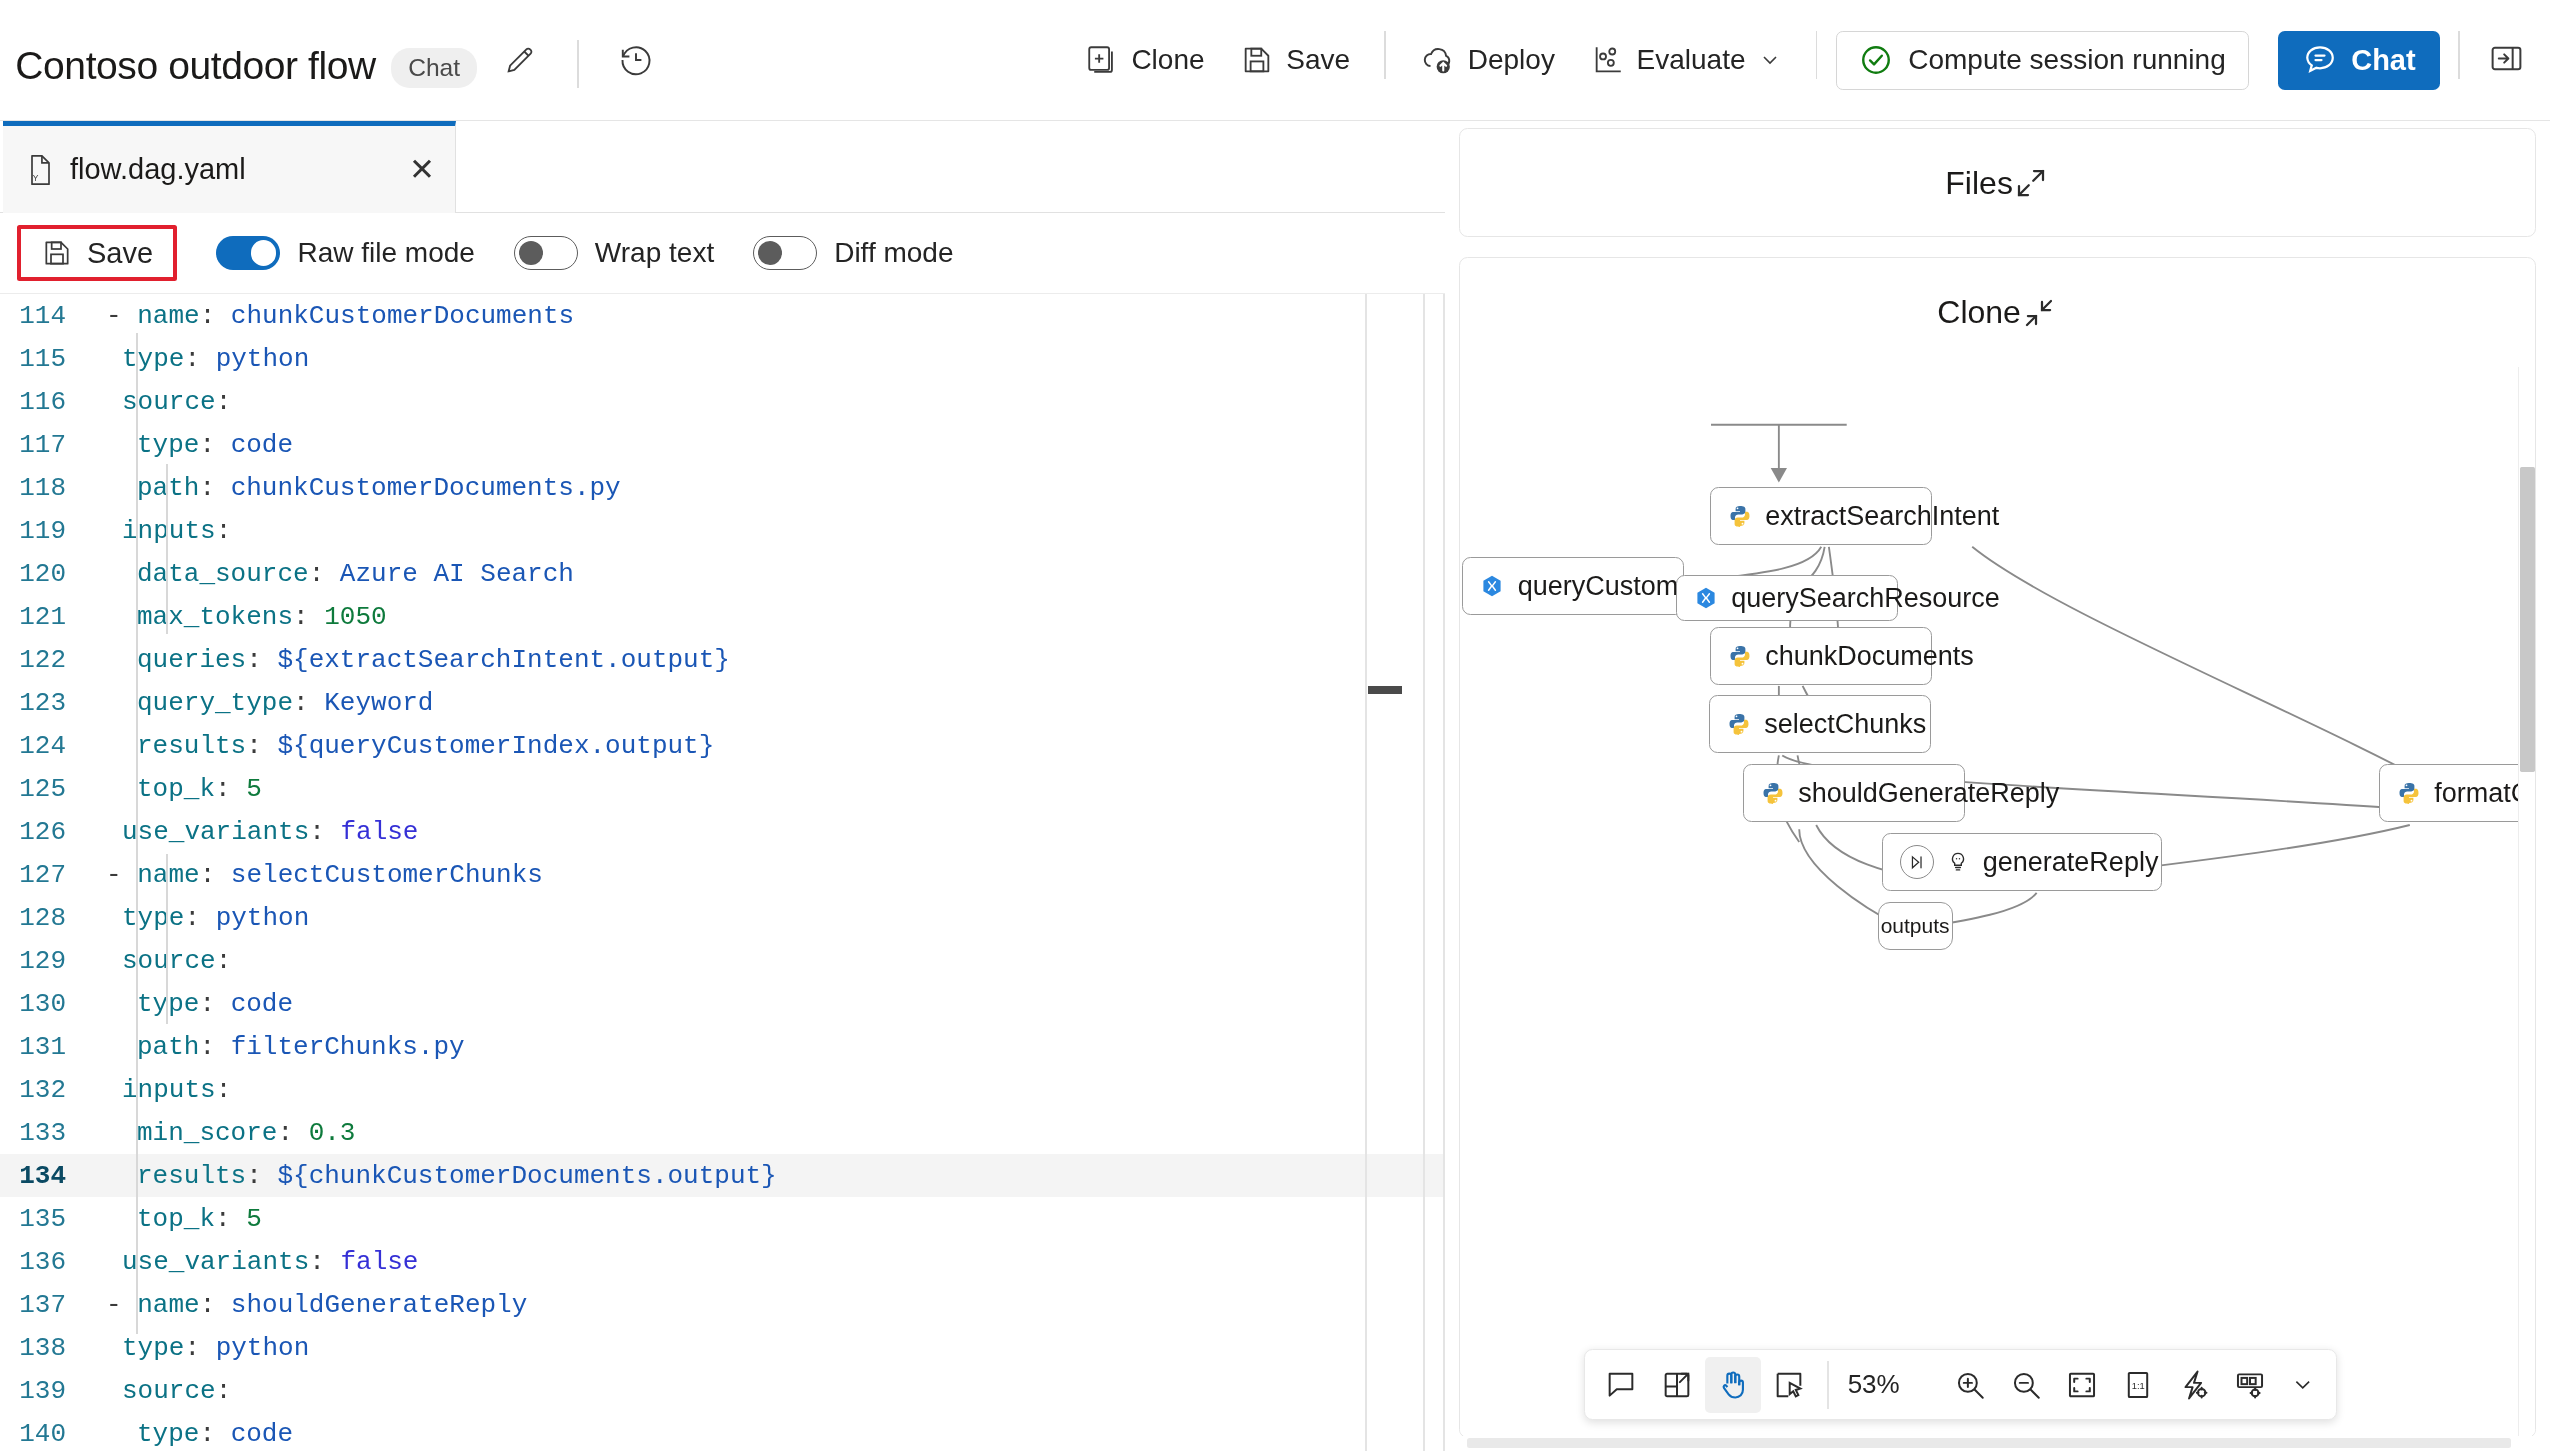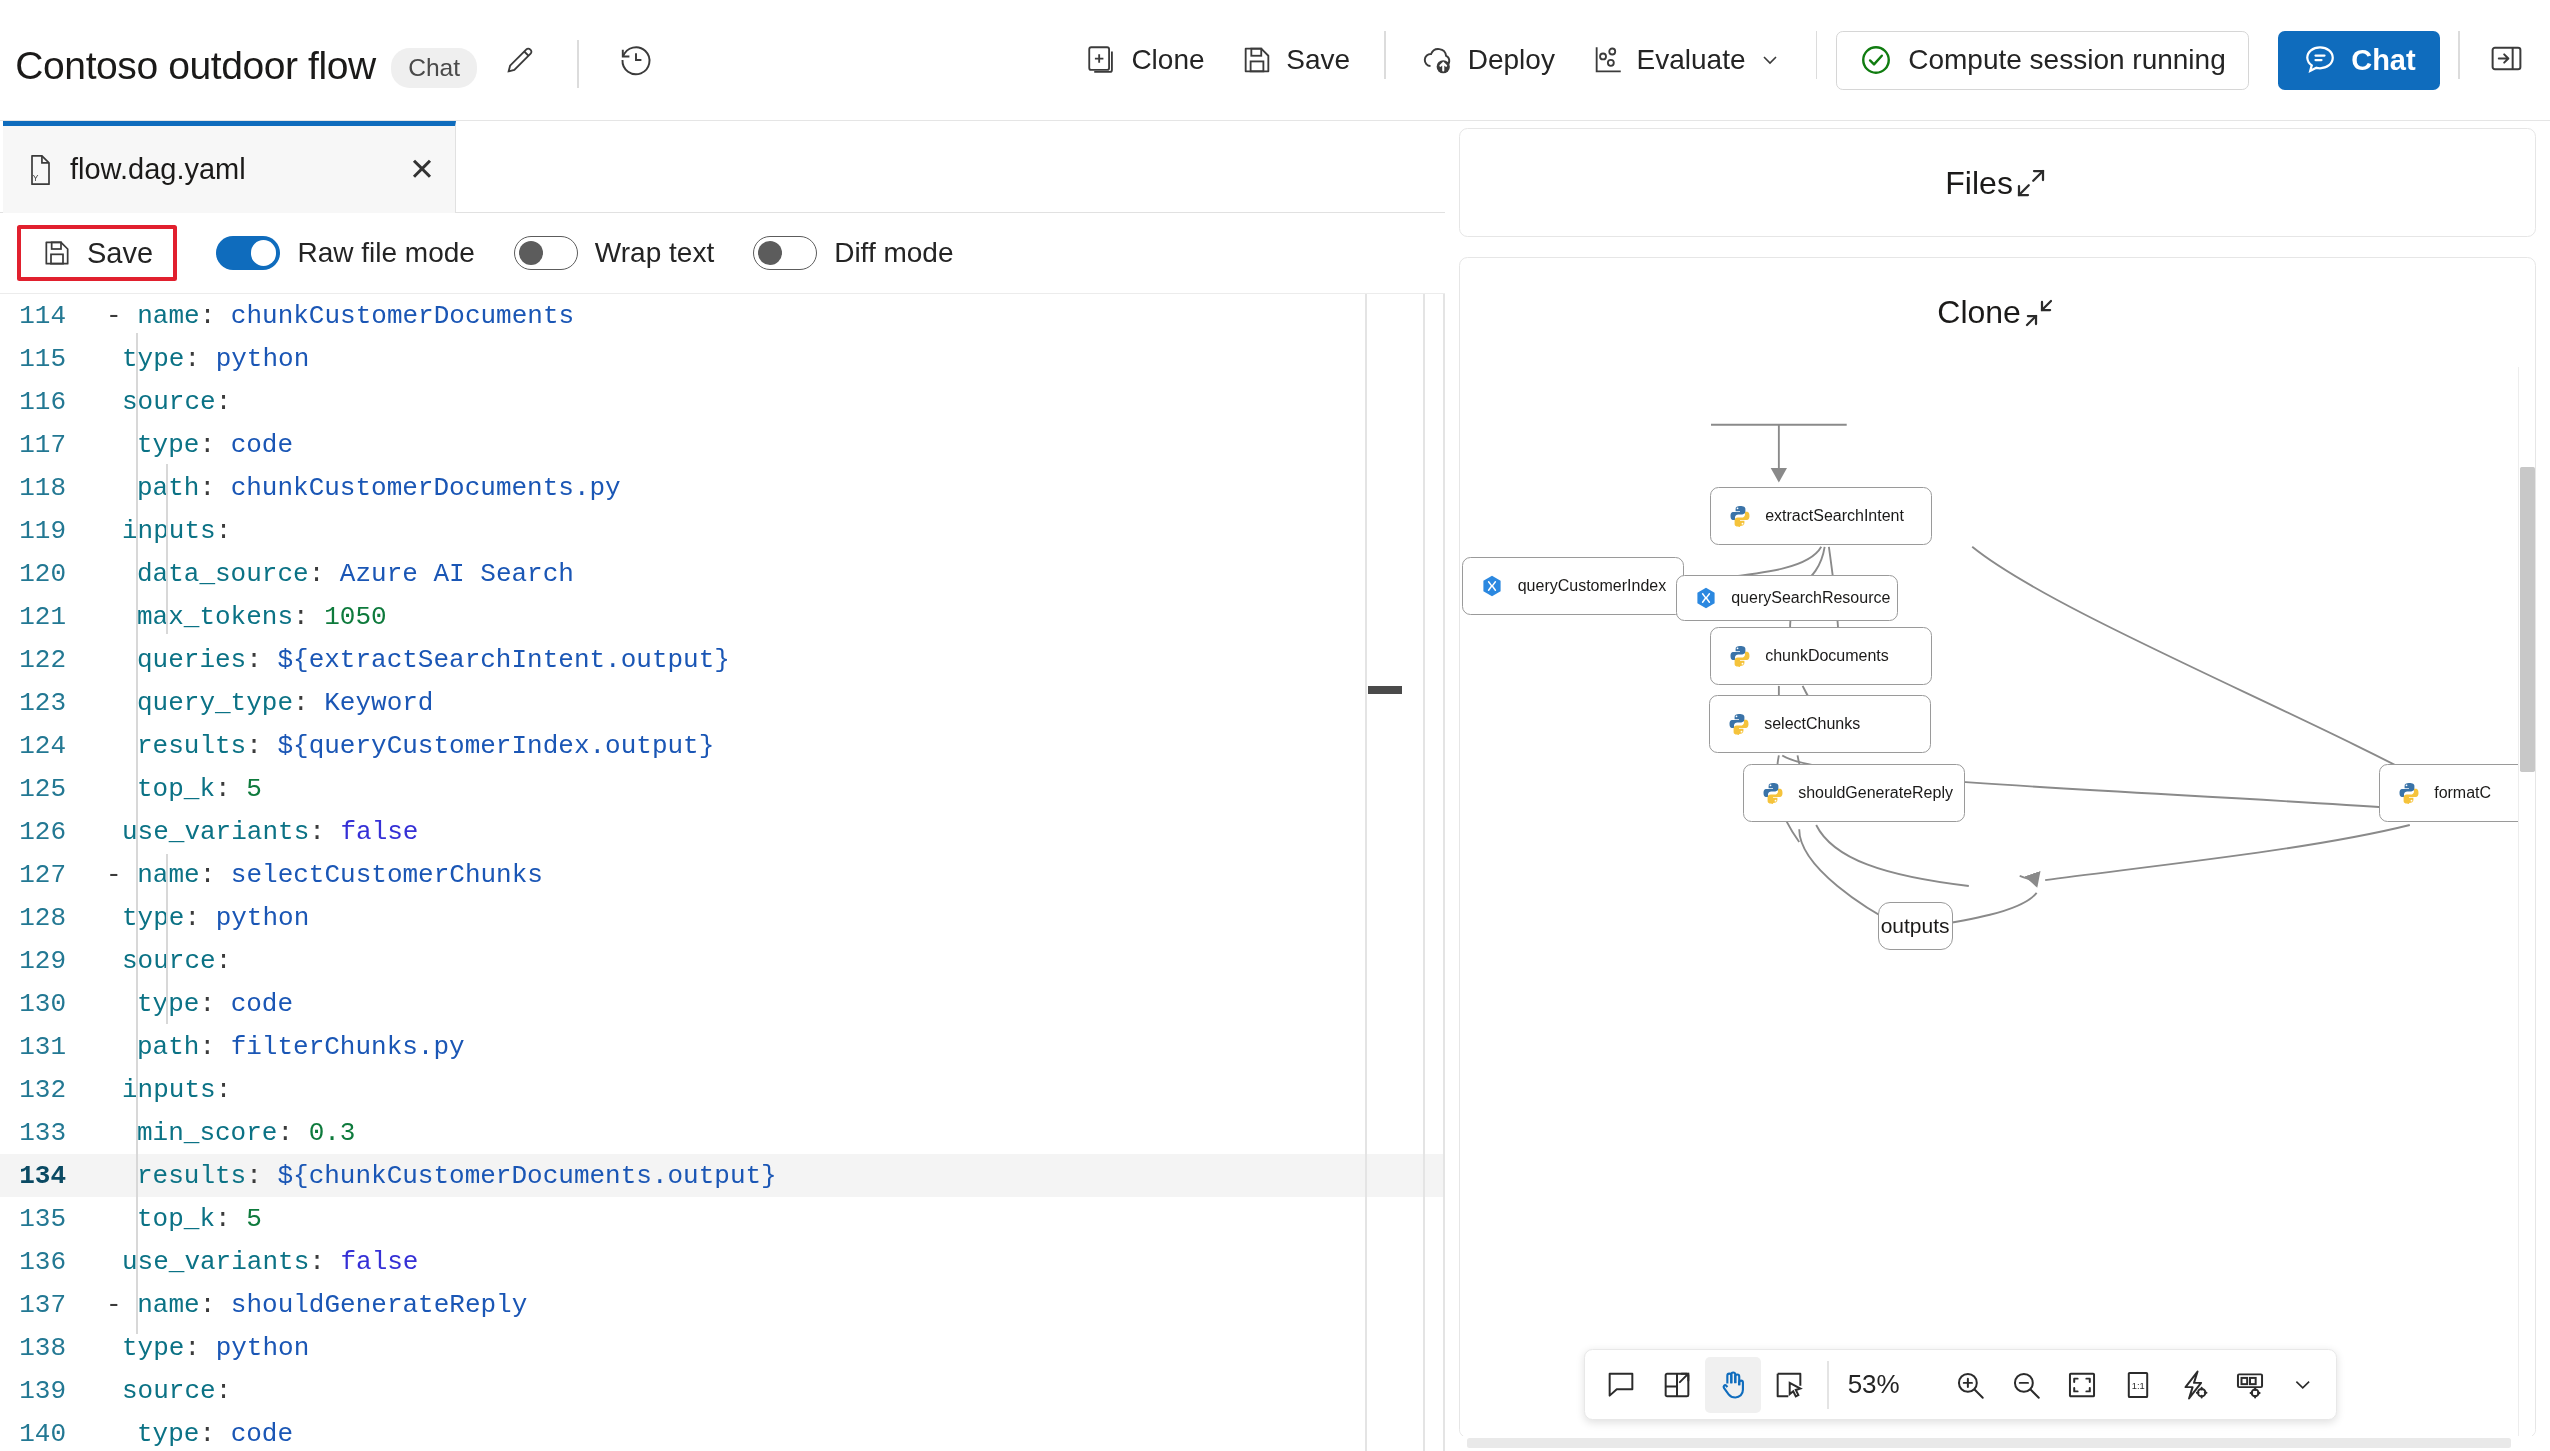--- a/index.html
+++ b/index.html
@@ -166,21 +166,21 @@
     width: 1077px; height: 1072px; overflow: hidden;
     background: #ffffff;
   }
   .gnode {
     position: absolute; background: #ffffff;
     border: 1.7px solid #9a9a9a; border-radius: 8.5px;
     display: flex; align-items: center; gap: 13.6px;
     padding: 0 17px;
     font-size: 22px; color: #1b1a19; white-space: nowrap;
   }
-  .gnode .nlabel { font-size: 16px; color: #1b1a19; }
+  .gnode .nlabel { font-size: 27px; color: #1b1a19; }
   .gnode.outputs {
     border-radius: 12px; padding: 0; justify-content: center;
   }
   .gnode.outputs .nlabel { font-size: 21px; }
 
   .pyicon { width: 24px; height: 24px; flex: 0 0 24px; }
   .hexicon { width: 24px; height: 24px; flex: 0 0 24px; }
   .bulbicon { width: 22px; height: 24px; flex: 0 0 22px; }
   .runbtn {
     width: 34px; height: 34px; border: 1.7px solid #8a8a8a; border-radius: 50%;
@@ -519,20 +519,35 @@
       </div>
 
       <div class="gnode" id="n-formatContext" style="left: 919px; top: 397px; width: 222px; height: 58px;">
         <svg class="pyicon" viewBox="0 0 24 24">
           <path d="M11.9 2c-2.6 0-4.3.9-4.3 2.9v2.4h4.4v.7H5.6S2.5 7.6 2.5 12s2.9 4.1 2.9 4.1h1.6v-2.6c0-1.9 1.6-3.1 3.3-3.1h4c1.7 0 3.1-1.1 3.1-2.8V4.9C17.4 3.2 15.9 2 11.9 2zm-2.4 1.4a.9.9 0 1 1 0 1.8.9.9 0 0 1 0-1.8z" fill="#3a73a8"></path>
           <path d="M12.1 22c2.6 0 4.3-.9 4.3-2.9v-2.4H12v-.7h6.4s3.1.3 3.1-4.1-2.9-4.1-2.9-4.1h-1.6v2.6c0 1.9-1.6 3.1-3.3 3.1h-4c-1.7 0-3.1 1.1-3.1 2.8v3.7c0 1.7 1.5 2.9 5.5 2.9zm2.4-1.4a.9.9 0 1 1 0-1.8.9.9 0 0 1 0 1.8z" fill="#f5c33b"></path>
         </svg>
         <span class="nlabel">formatC</span>
       </div>
 
+      <div class="gnode" id="n-generateReply" style="left: 422px; top: 466px; width: 280px; height: 58px;">
+        <span class="runbtn">
+          <svg width="18.7" height="18.7" viewBox="0 0 24 24" fill="none" stroke="#2b2b2b" stroke-width="1.6">
+            <path d="M7 5l8 7-8 7z" fill="none"></path>
+              <path d="M18 5v14" stroke-linecap="round"></path>
+          </svg>
+        </span>
+        <svg class="bulbicon" viewBox="0 0 24 24" fill="none" stroke="#2b2b2b" stroke-width="1.5">
+          <path d="M12 2.6a6 6 0 0 1 3.6 10.8v2.2H8.4v-2.2A6 6 0 0 1 12 2.6z"></path>
+          <path d="M9.4 18h5.2M10.2 20.6h3.6" stroke-linecap="round"></path>
+          <circle cx="10.4" cy="8.4" r="0.8" fill="#2b2b2b" stroke="none"></circle>
+          <circle cx="13.6" cy="8.4" r="0.8" fill="#2b2b2b" stroke="none"></circle>
+        </svg>
+        <span class="nlabel">generateReply</span>
+      </div>
 
       <div class="gnode outputs" id="n-outputs" style="left: 418px; top: 535px; width: 75px; height: 48px;">
         <span class="nlabel">outputs</span>
       </div>
 
       <div class="g-scroll-track">
         <div class="g-scroll-thumb"></div>
       </div>
 
       <div class="g-toolbar">

